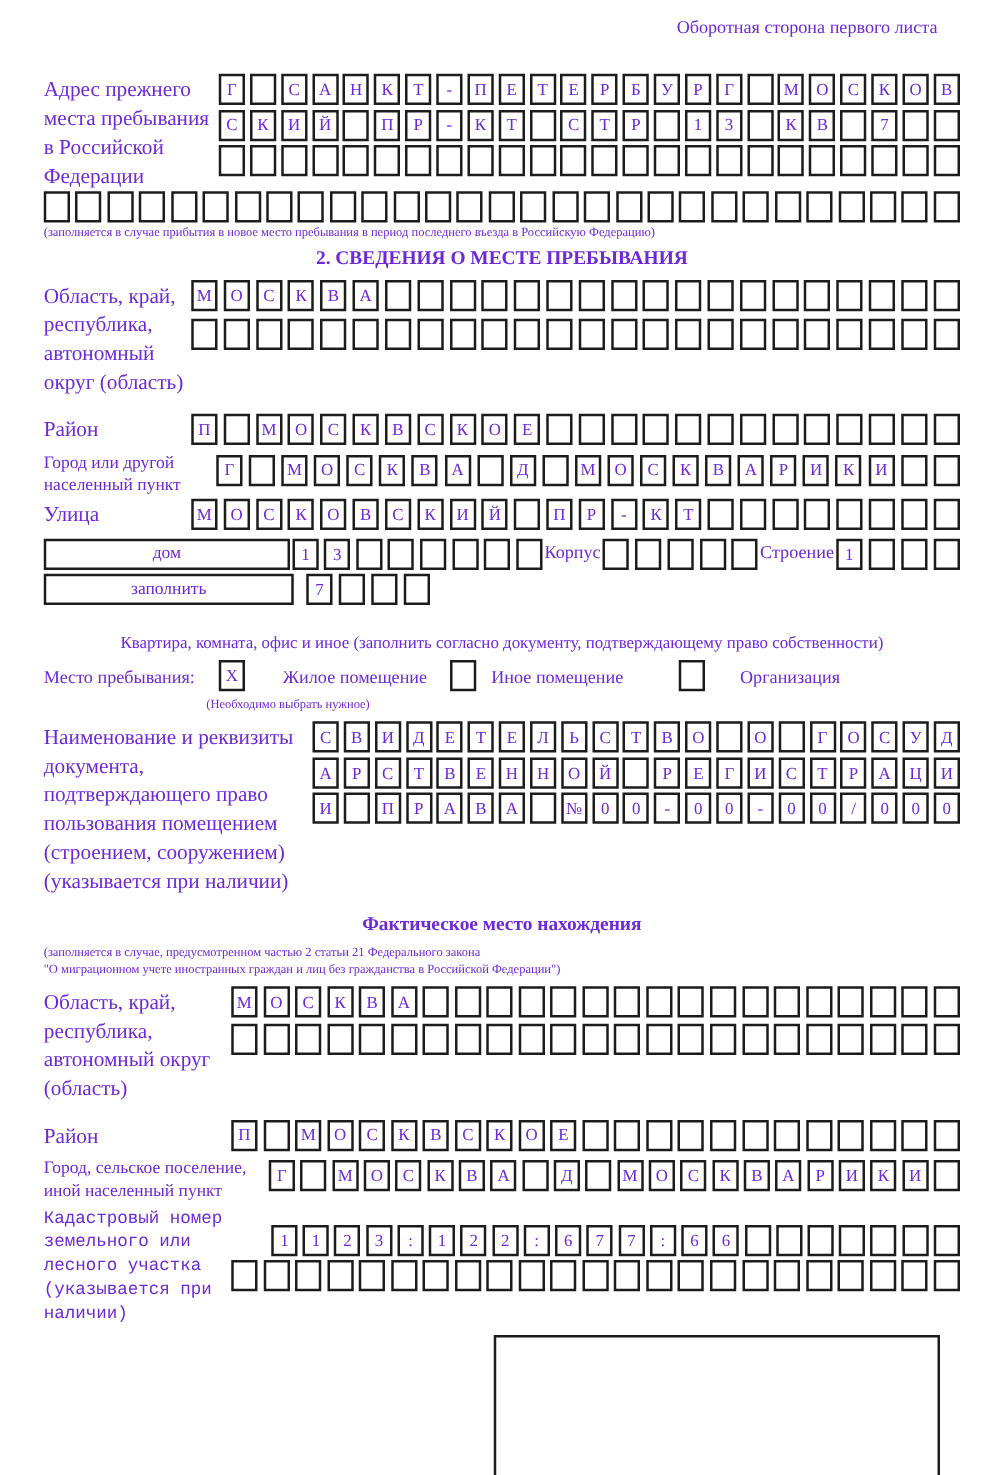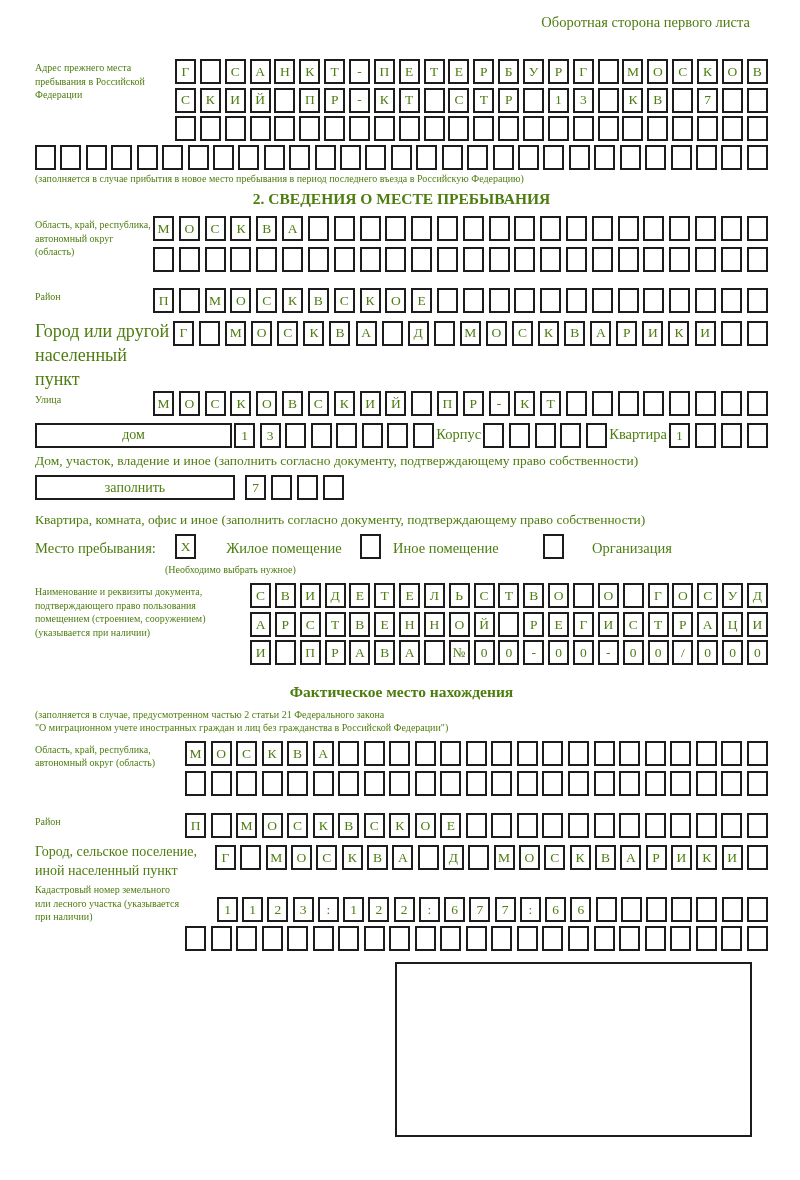--- a/index.html
+++ b/index.html
@@ -1,24 +1,24 @@
 <!DOCTYPE html>
 <html><head>
 <meta charset="utf-8">
 <style>
   * { margin:0; padding:0; box-sizing:border-box; }
   body { background:#e8e8e8; font-family:"Liberation Serif","DejaVu Serif",serif; }
   .page {
     position:relative; width:800px; height:1180px; margin:0 auto;
-    background:#ffffff; color:#4d7c0f; padding:14px 32px 0 35px; overflow:hidden;
+    background:#ffffff; color:#6d28d9; padding:14px 32px 0 35px; overflow:hidden;
   }
   .hdr-note { text-align:right; font-size:14.5px; margin-bottom:28px; padding-right:18px; }
 
   .grp { display:flex; align-items:flex-start; }
-  .lbl { font-size:10px; line-height:1.35; padding-top:2px; }
+  .lbl { font-size:17px; line-height:1.35; padding-top:2px; }
   .rows { display:flex; flex-direction:column; }
 
   .cells { display:flex; justify-content:space-between; margin-bottom:3.5px; }
   .cell {
     width:21px; height:25px; border:2px solid #1c1c1c; background:#fff;
     display:flex; align-items:center; justify-content:center;
     font-size:13.5px; line-height:1; flex:none;
   }
   .caption { font-size:10px; margin:2px 0 6px 0; }
   .caption-left { font-size:13.5px; text-align:left; margin:2px 0 6px 0; }
@@ -240,21 +240,21 @@
         <span class="cell"></span>
         <span class="cell"></span>
         <span class="cell"></span>
         <span class="cell"></span>
         <span class="cell"></span>
         <span class="cell"></span>
       </div>
   </div>
 
   <div class="grp">
-    <div class="lbl" style="width:138px; font-size:18px;">Город или другой населенный пункт</div>
+    <div class="lbl" style="width:138px; font-size:14px;">Город или другой населенный пункт</div>
     <div class="cells" style="width:595px; margin-top:4px;">
         <span class="cell">Г</span>
         <span class="cell"></span>
         <span class="cell">М</span>
         <span class="cell">О</span>
         <span class="cell">С</span>
         <span class="cell">К</span>
         <span class="cell">В</span>
         <span class="cell">А</span>
         <span class="cell"></span>
@@ -318,40 +318,39 @@
         <span class="cell"></span>
       </div>
     <div class="inline-lbl">Корпус</div>
     <div class="cells" style="width:124px;">
         <span class="cell"></span>
         <span class="cell"></span>
         <span class="cell"></span>
         <span class="cell"></span>
         <span class="cell"></span>
       </div>
-    <div class="inline-lbl">Квартира</div>
+    <div class="inline-lbl">Строение</div>
     <div class="cells" style="width:99px;">
         <span class="cell">1</span>
         <span class="cell"></span>
         <span class="cell"></span>
         <span class="cell"></span>
       </div>
   </div>
-  <div class="caption-left">Дом, участок, владение и иное (заполнить согласно документу, подтверждающему право собственности)</div>
 
   <div class="grp" style="width:733px;">
     <div class="widebox" style="width:200px;">заполнить</div>
     <div class="cells" style="width:99px; margin-left:10px;">
         <span class="cell">7</span>
         <span class="cell"></span>
         <span class="cell"></span>
         <span class="cell"></span>
       </div>
   </div>
-  <div class="caption-left" style="margin-top:8px;">Квартира, комната, офис и иное (заполнить согласно документу, подтверждающему право собственности)</div>
+  <div class="caption-left" style="margin-top:18px;text-align:center;">Квартира, комната, офис и иное (заполнить согласно документу, подтверждающему право собственности)</div>
 
   <div class="chk-row">
     <span style="width:140px;">Место пребывания:</span>
     <span class="cells" style="width:21px;">
         <span class="cell">X</span>
       </span>
     <span style="margin-left:12px; width:152px;text-align:center;">Жилое помещение</span>
     <span class="cells" style="width:21px;">
         <span class="cell"></span>
       </span>
@@ -549,21 +548,21 @@
         <span class="cell">А</span>
         <span class="cell">Р</span>
         <span class="cell">И</span>
         <span class="cell">К</span>
         <span class="cell">И</span>
         <span class="cell"></span>
       </div>
   </div>
 
   <div class="grp">
-    <div class="lbl" style="width:150px; font-size:10px;">Кадастровый номер земельного или лесного участка (указывается при наличии)</div>
+    <div class="lbl" style="width:150px; font-size:14px;font-family:Liberation Mono, monospace;">Кадастровый номер земельного или лесного участка (указывается при наличии)</div>
     <div class="rows" style="width:583px;">
       <div class="cells" style="width:551px; margin-left:32px; margin-top:16px;">
           <span class="cell">1</span>
           <span class="cell">1</span>
           <span class="cell">2</span>
           <span class="cell">3</span>
           <span class="cell">:</span>
           <span class="cell">1</span>
           <span class="cell">2</span>
           <span class="cell">2</span>

